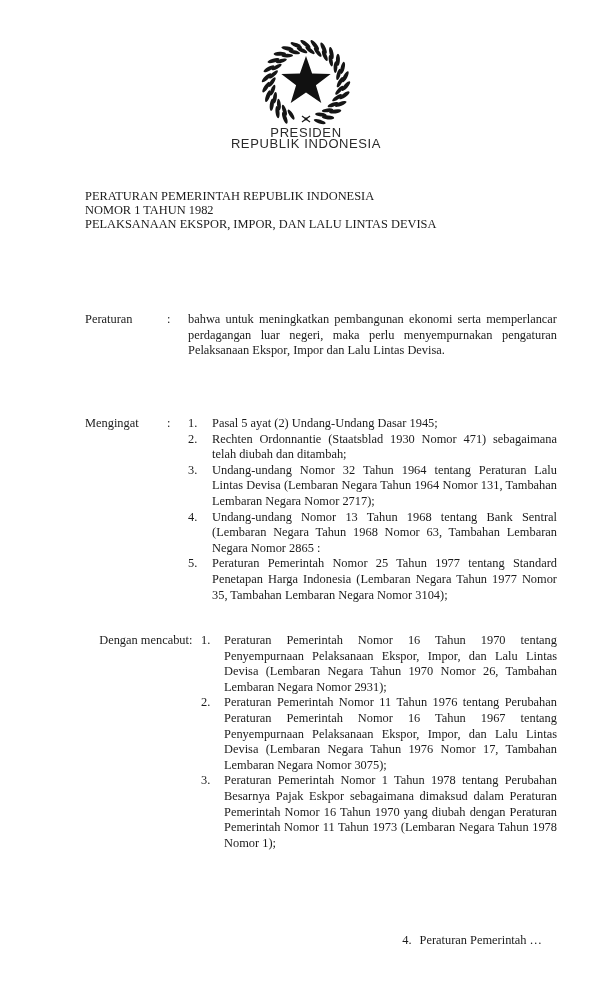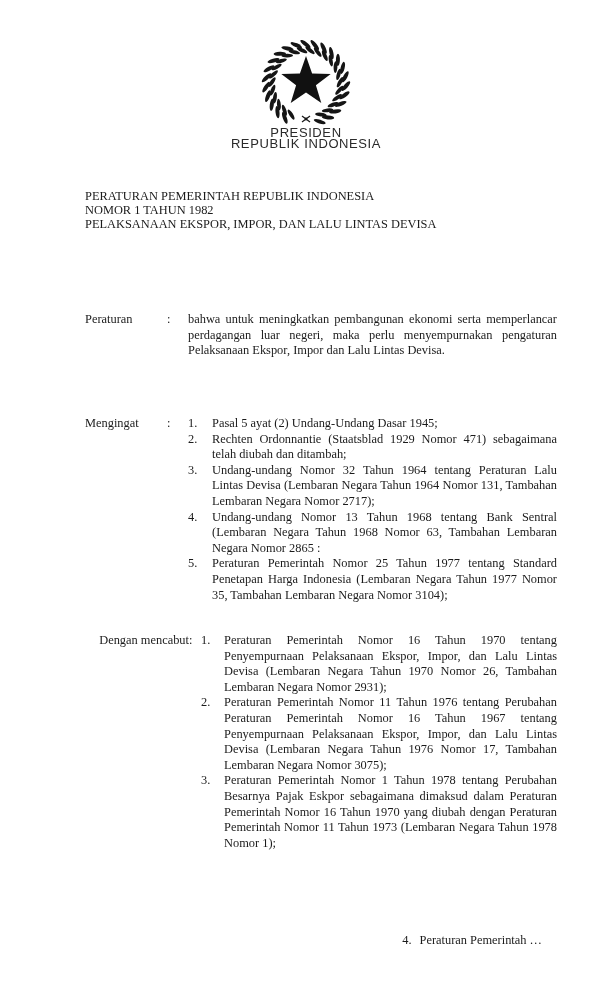--- a/index.html
+++ b/index.html
@@ -167,21 +167,21 @@
     <div class="row">
       <div class="label">Mengingat</div>
       <div class="colon">:</div>
       <div class="num-list">
         <div class="li">
           <span class="num">1.</span>
           <span class="li-text">Pasal 5 ayat (2) Undang-Undang Dasar 1945;</span>
         </div>
         <div class="li">
           <span class="num">2.</span>
-          <span class="li-text">Rechten Ordonnantie (Staatsblad 1929 Nomor 471) sebagaimana telah diubah dan ditambah;</span>
+          <span class="li-text">Rechten Ordonnantie (Staatsblad 1930 Nomor 471) sebagaimana telah diubah dan ditambah;</span>
         </div>
         <div class="li">
           <span class="num">3.</span>
           <span class="li-text">Undang-undang Nomor 32 Tahun 1964 tentang Peraturan Lalu Lintas Devisa (Lembaran Negara Tahun 1964 Nomor 131, Tambahan Lembaran Negara Nomor 2717);</span>
         </div>
         <div class="li">
           <span class="num">4.</span>
           <span class="li-text">Undang-undang Nomor 13 Tahun 1968 tentang Bank Sentral (Lembaran Negara Tahun 1968 Nomor 63, Tambahan Lembaran Negara Nomor 2865 :</span>
         </div>
         <div class="li">

